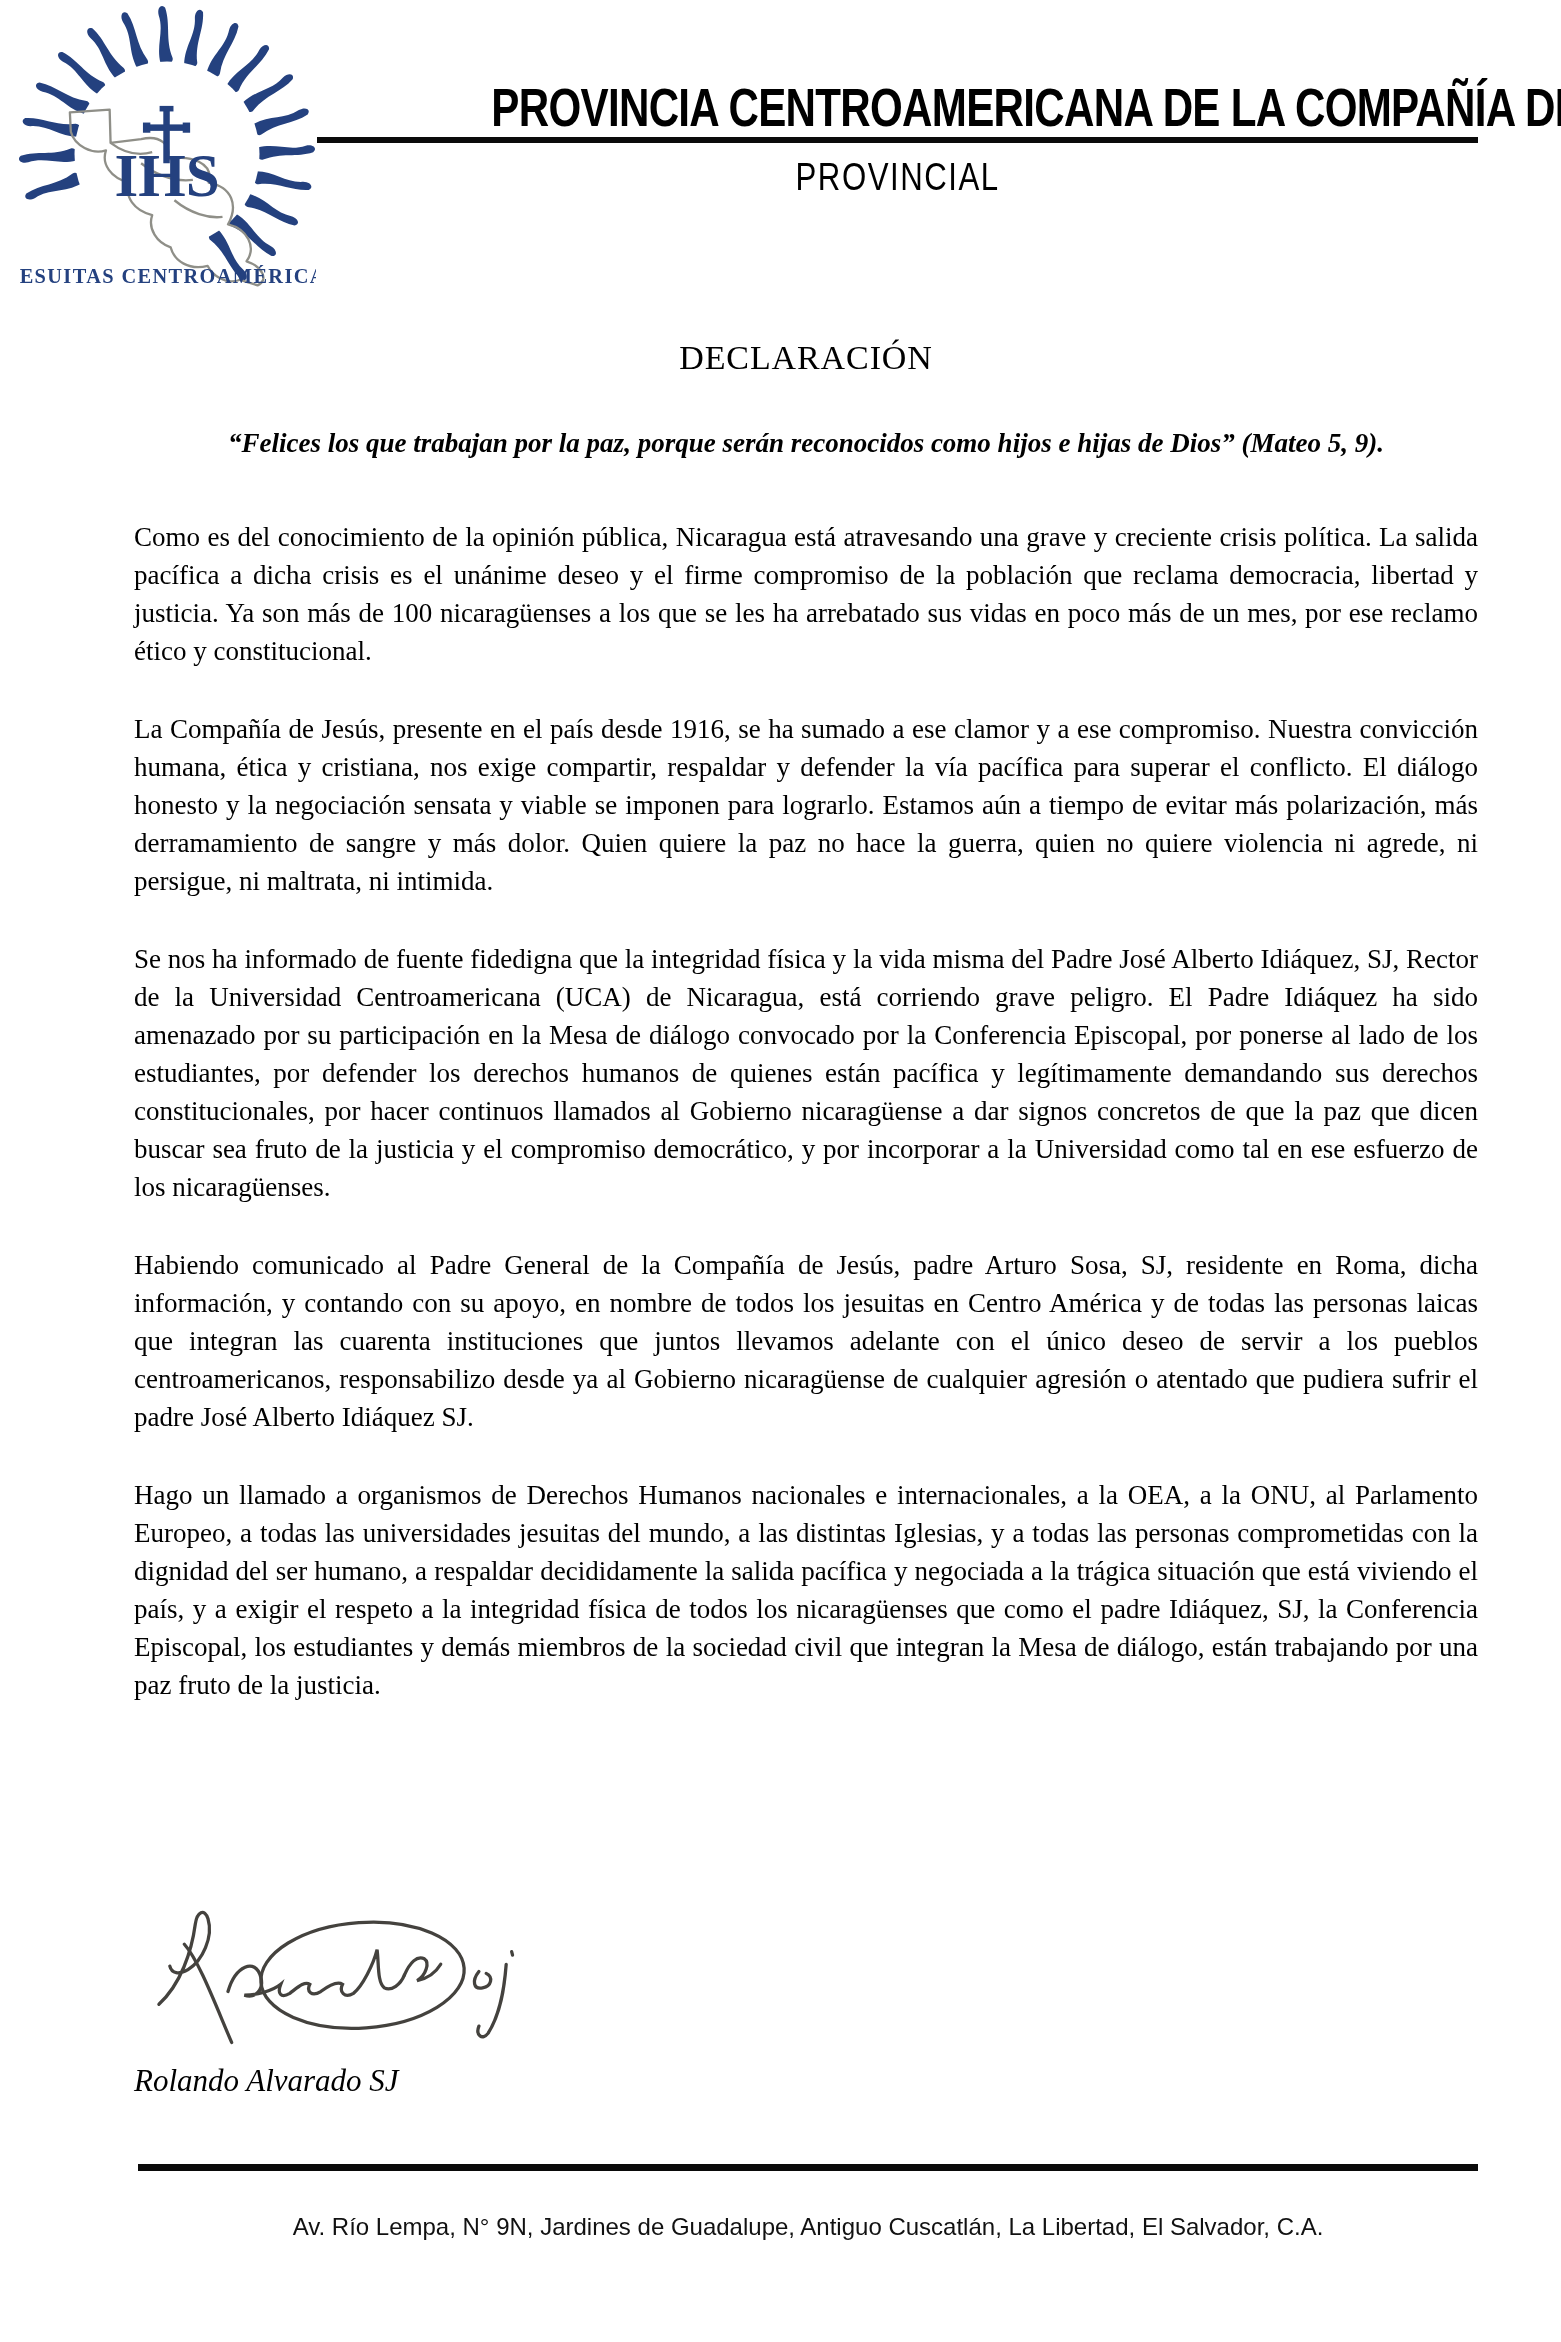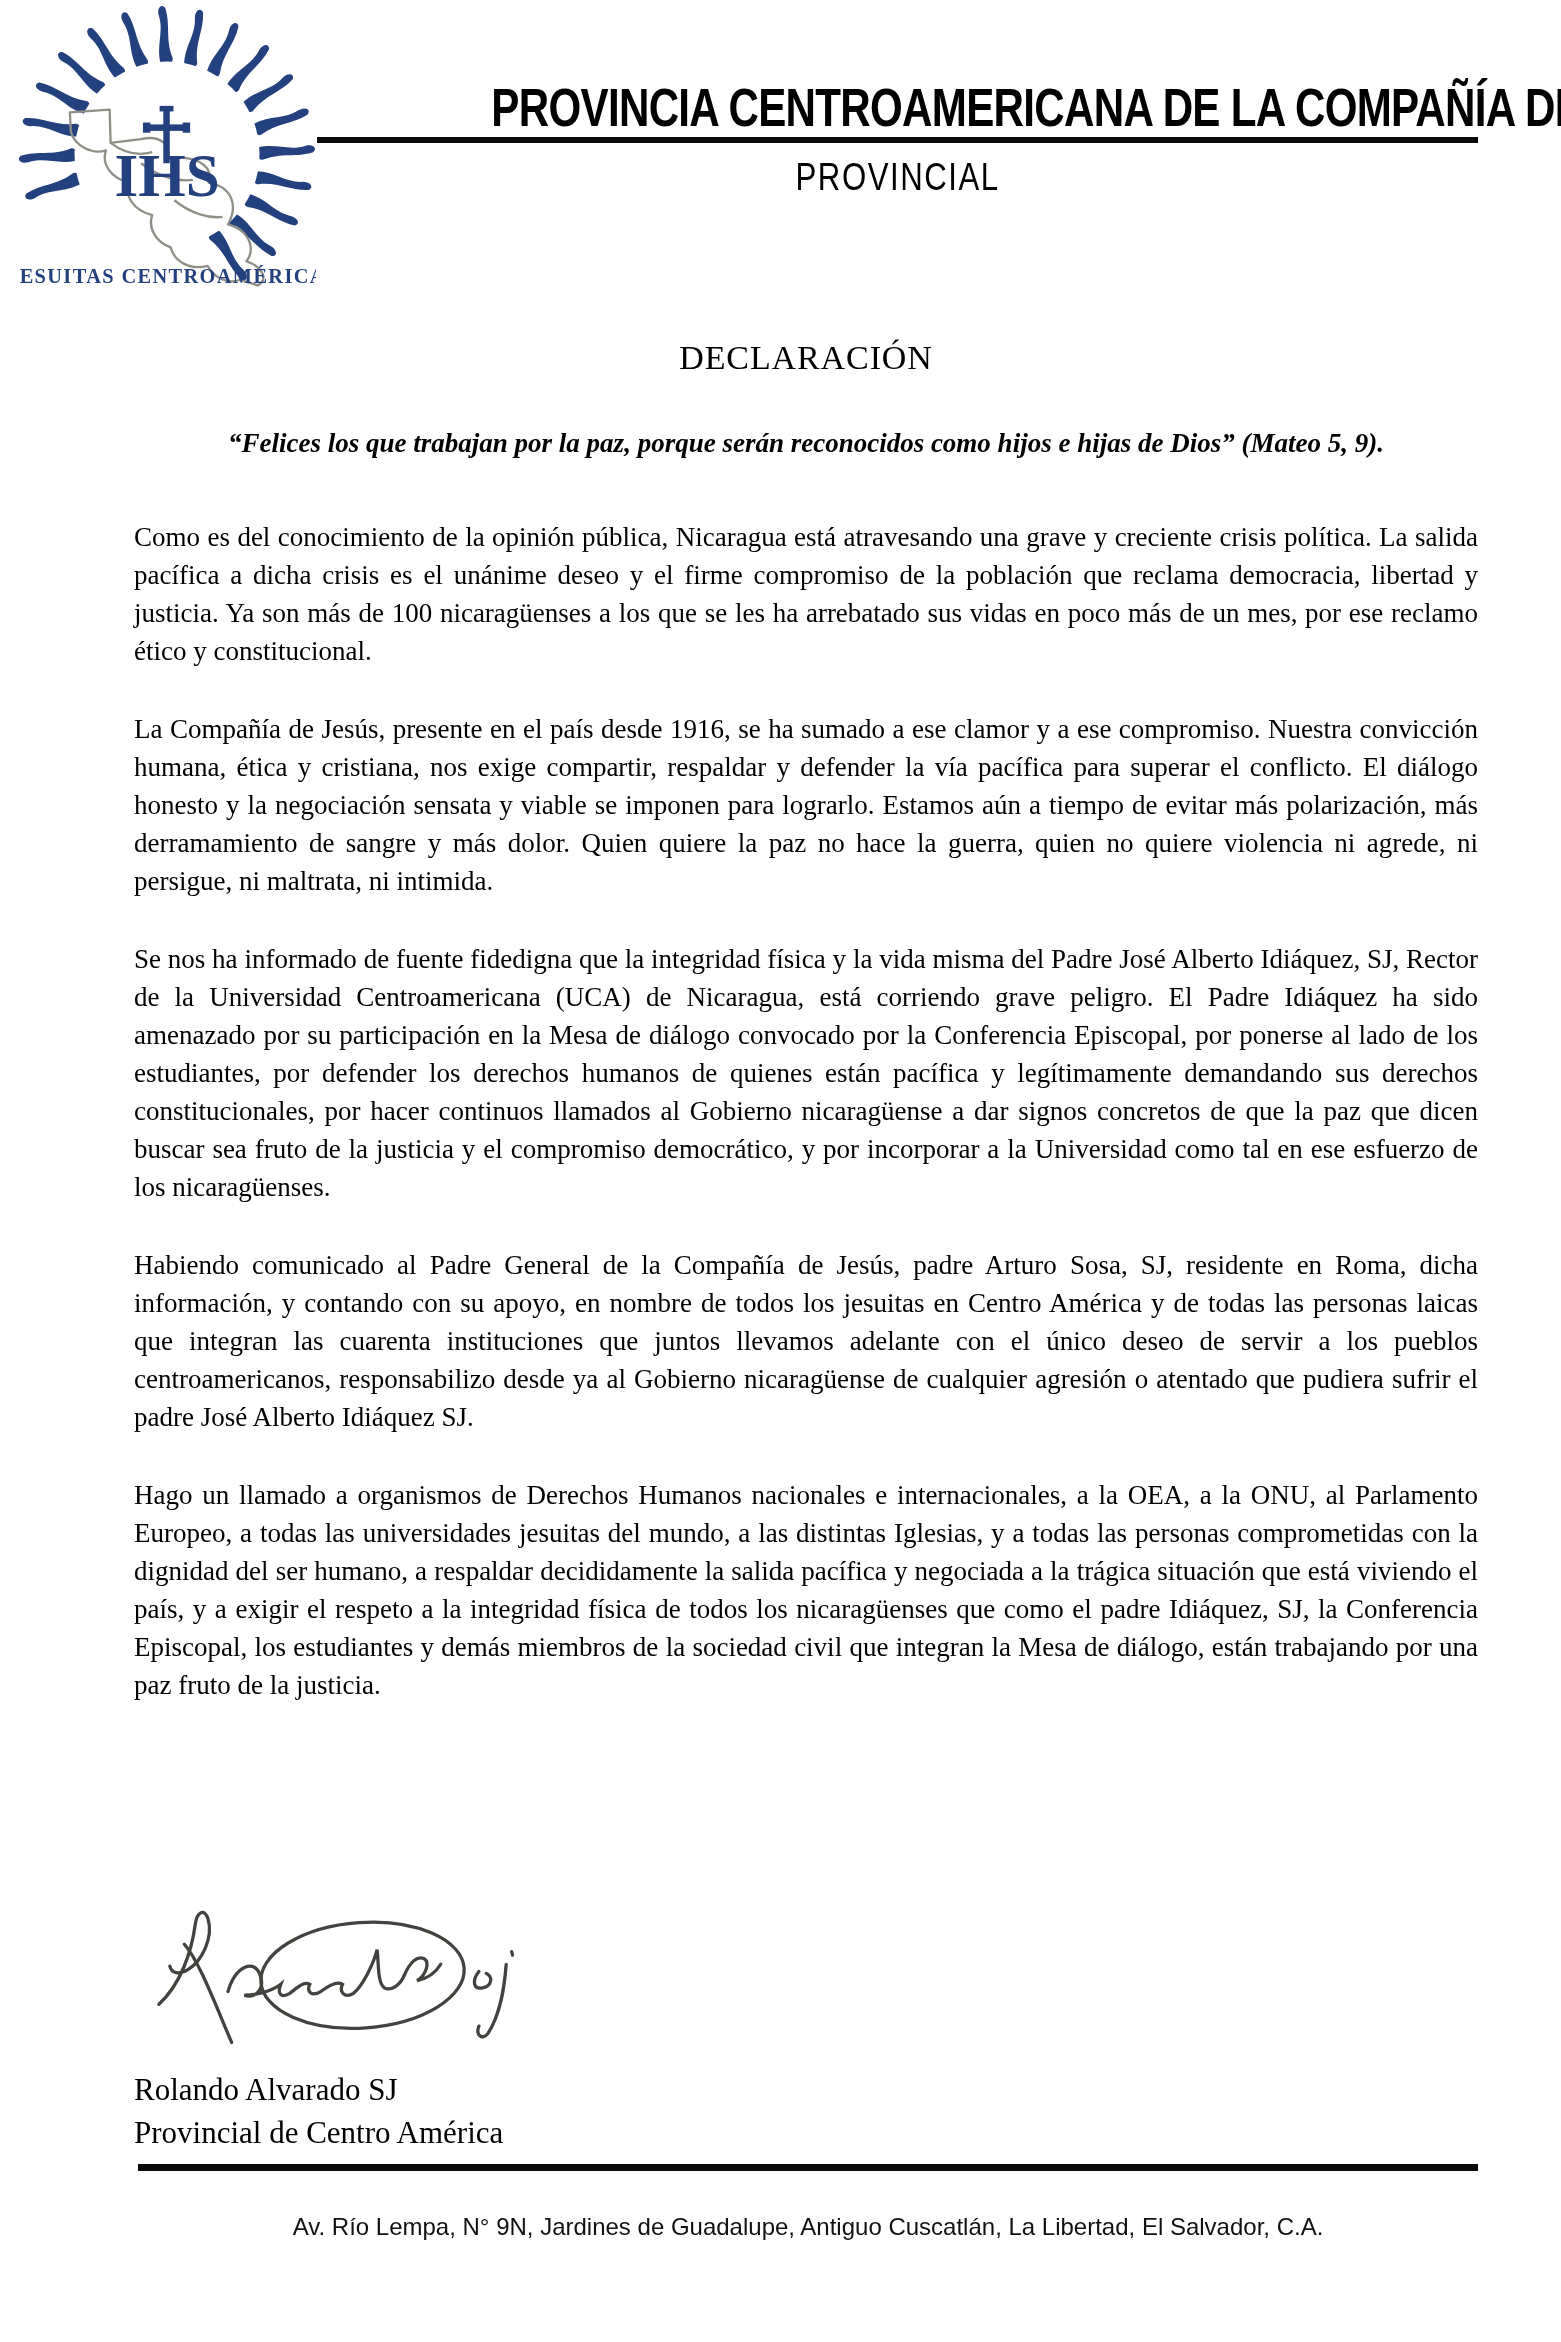--- a/index.html
+++ b/index.html
@@ -62,21 +62,21 @@
     text-align:justify;
     text-justify:inter-word;
   }
   .body-par.first{margin-top:56px;}
 
   
   #signature-block{
     position:absolute;left:134px;top:1897px;width:1344px;
   }
   .sig-svg{display:block;margin-left:3.7px;}
-  .sig-name{font-size:31px;line-height:43px;margin-top:21px;}
+  .sig-name{font-size:31px;line-height:43px;margin-top:12px;font-style:italic;}
   .sig-role{font-size:31px;line-height:43px;}
 
   
   #footer{
     position:absolute;left:138px;top:2164px;width:1340px;
   }
   .footer-rule{height:6.6px;background:#0a0a0a;}
   .footer-lines{
     margin-top:40px;text-align:center;
     font-family:"Liberation Sans", sans-serif;
@@ -166,21 +166,20 @@
         <path d="M286 86 C292 72 300 64 308 68 C314 72 310 86 300 92 C310 90 320 84 326 74"></path>
 
         <ellipse cx="240" cy="86" rx="112" ry="58" transform="rotate(-4 240 86)"></ellipse>
 
         <path d="M368 82 C360 92 362 102 372 100 C382 98 384 88 376 84"></path>
         <path d="M398 74 C396 100 392 128 378 150 C372 158 364 152 368 142"></path>
         <path d="M404 60 L405 64"></path>
       </g>
     </svg>
     <div class="sig-name">Rolando Alvarado SJ</div>
-    <div class="sig-role">Provincial de Centro América</div>
   </div>
 
   <div id="footer">
     <div class="footer-rule"></div>
     <div class="footer-lines">
       <span class="footer-line">Av. Río Lempa, N° 9N, Jardines de Guadalupe, Antiguo Cuscatlán, La Libertad, El Salvador, C.A.</span>
     </div>
   </div>
 
 </div>

